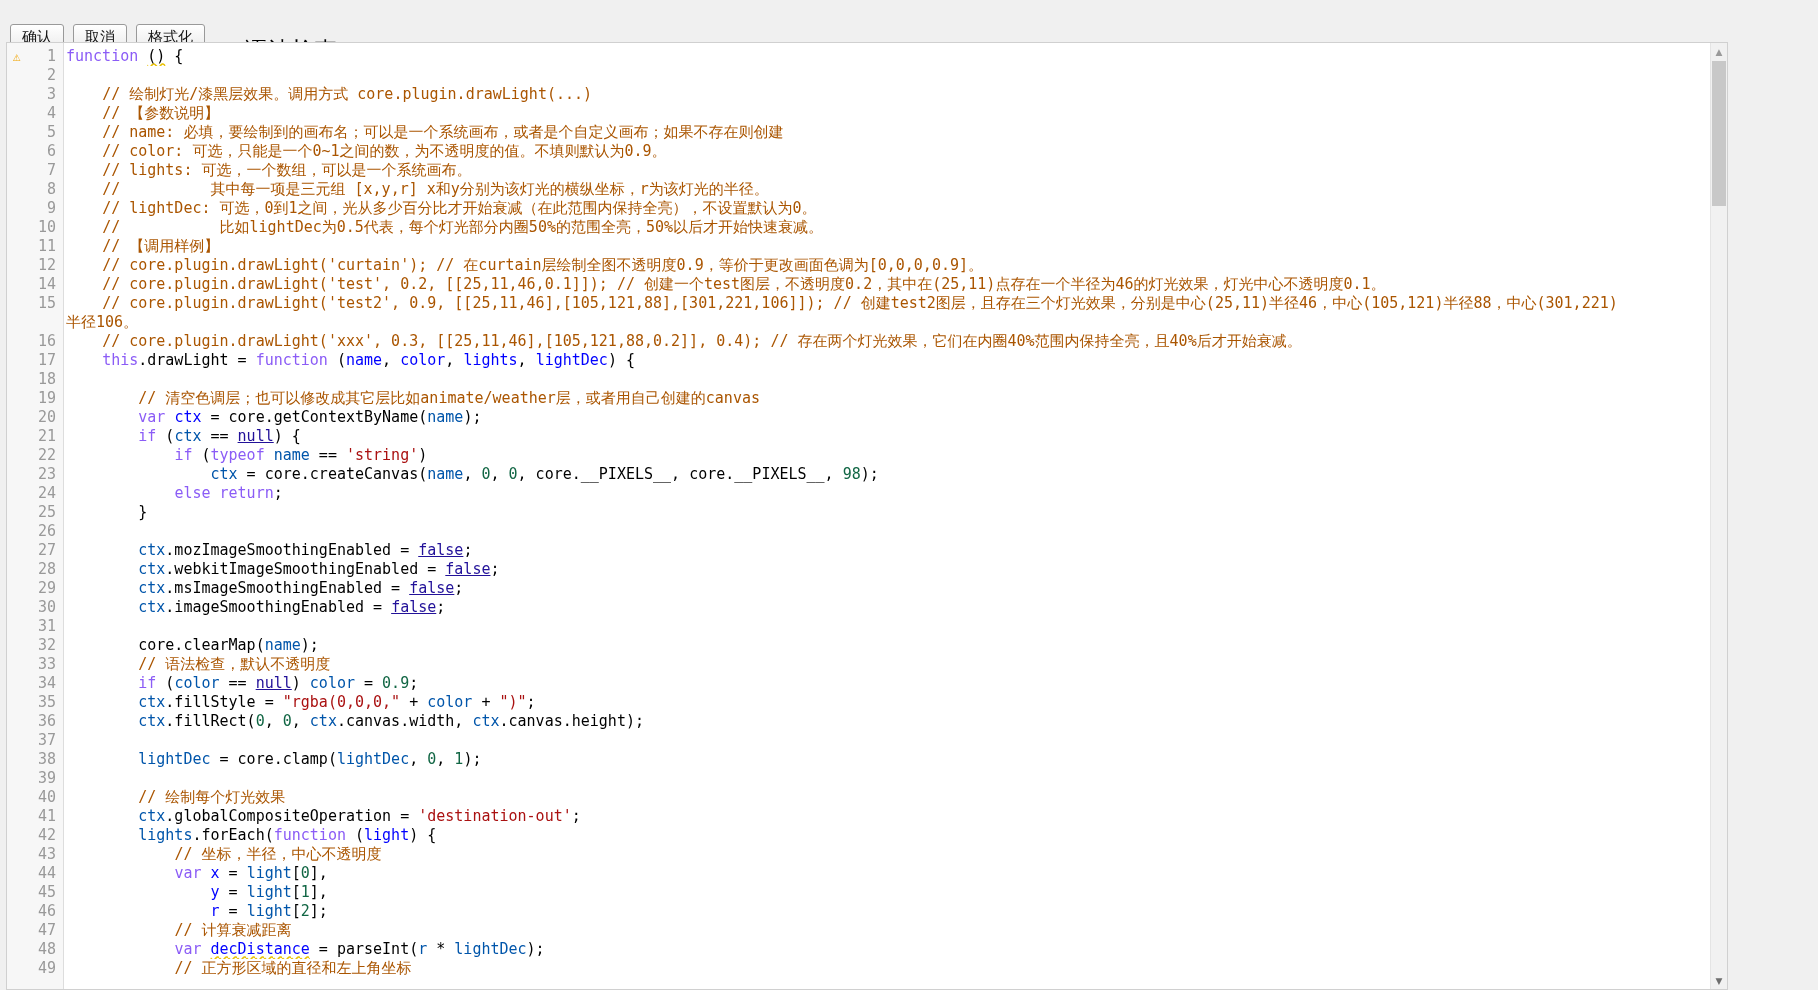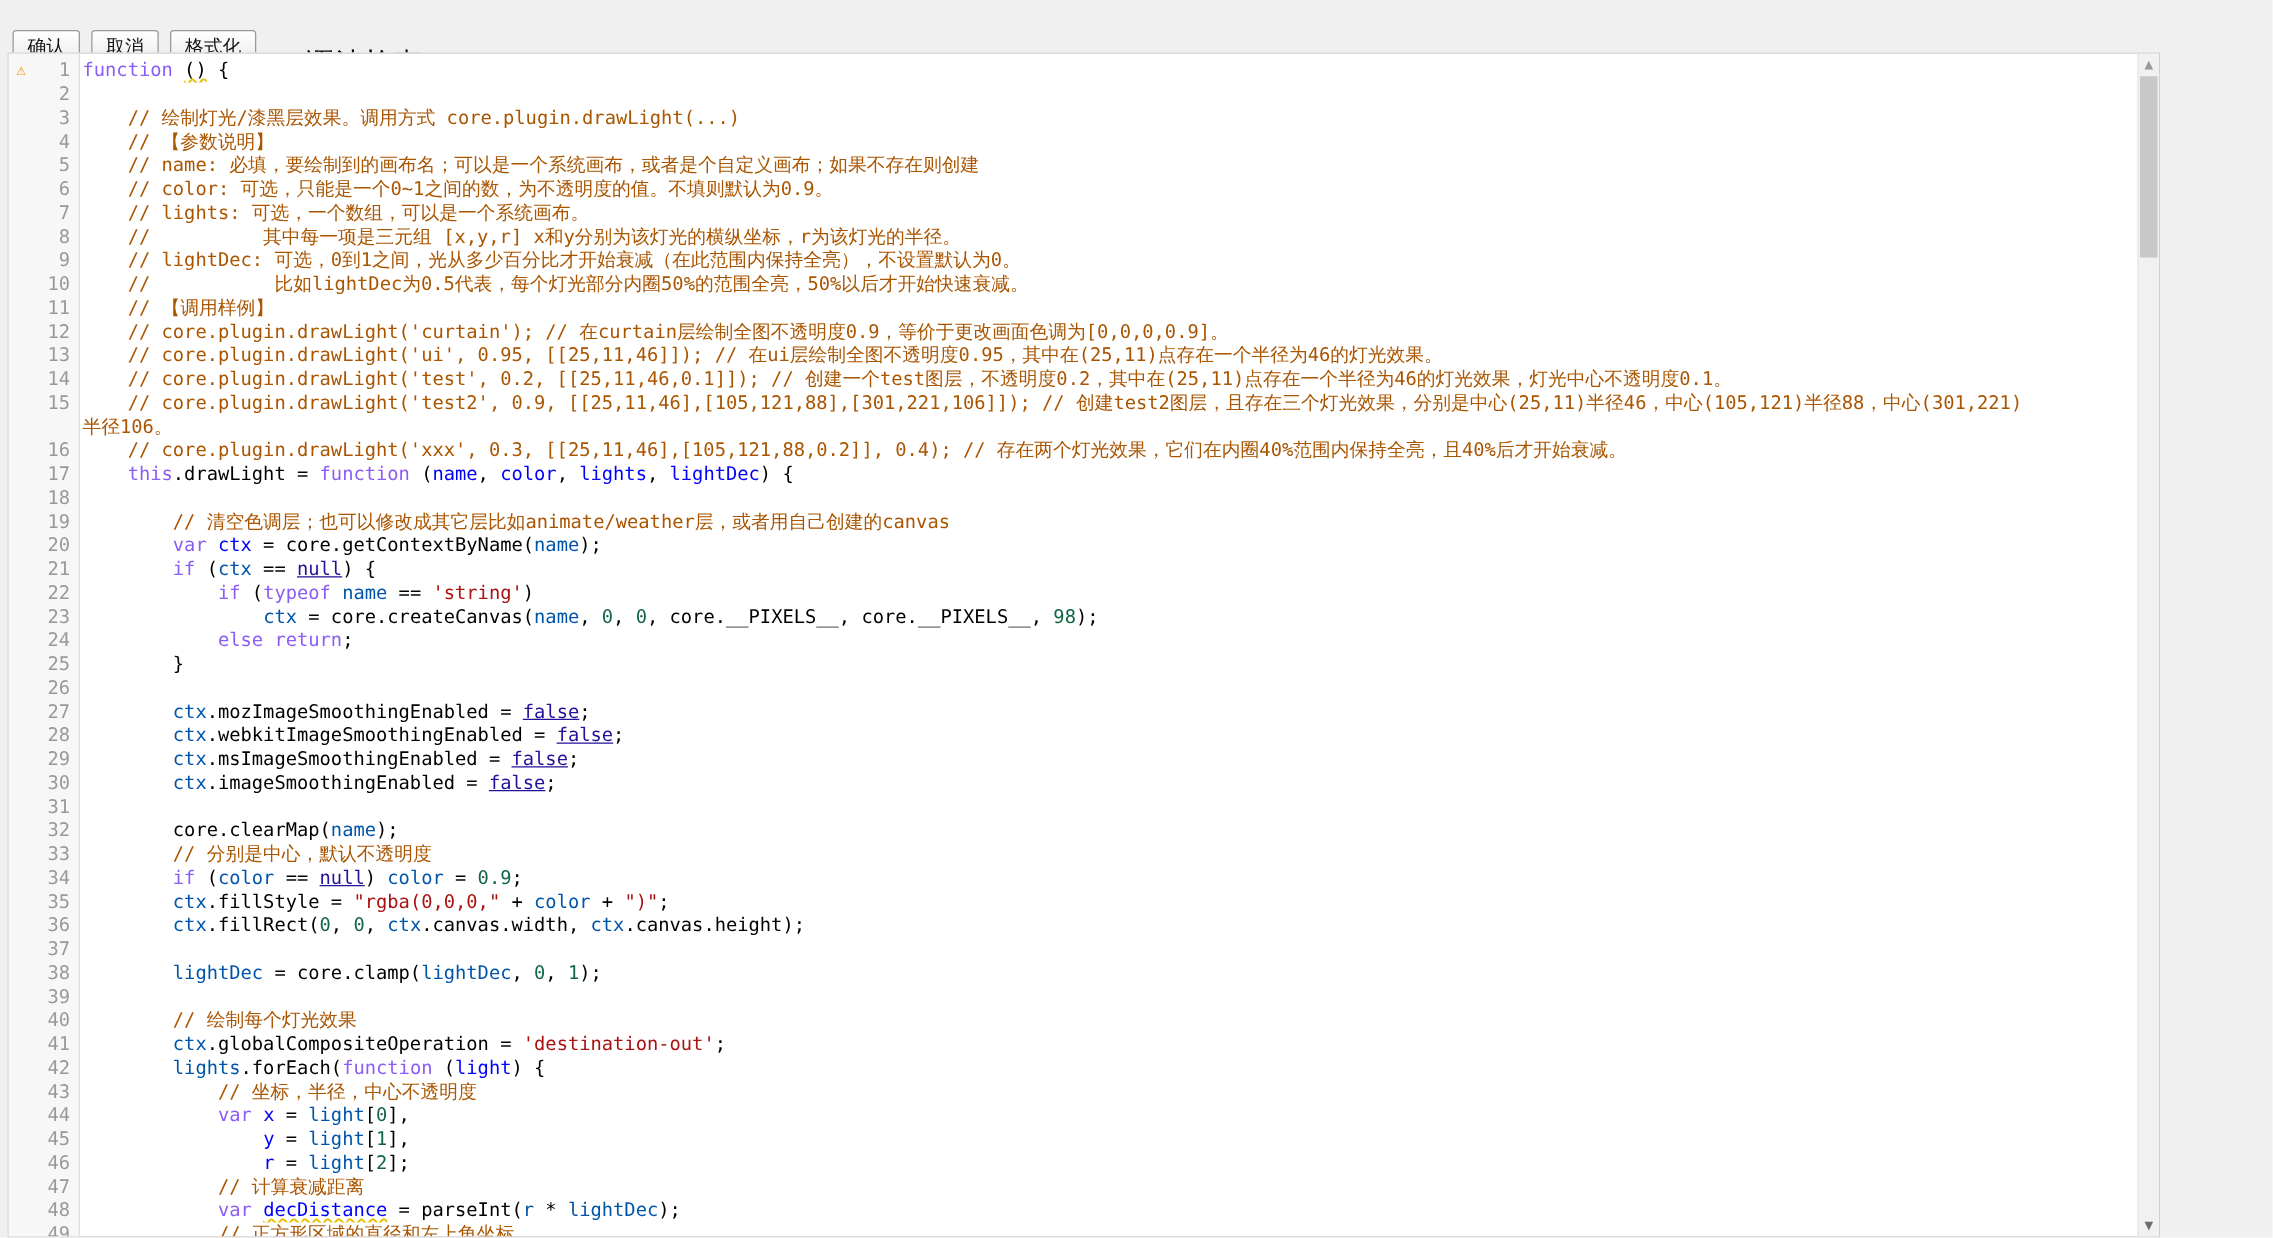--- a/index.html
+++ b/index.html
@@ -117,25 +117,20 @@
         <span class="g-num">11</span>
         <span class="code"><span class="txt">    </span><span class="cmt">// 【调用样例】</span></span>
       </div>
       <div class="line">
         <span class="g-mark"></span>
         <span class="g-num">12</span>
         <span class="code"><span class="txt">    </span><span class="cmt">// core.plugin.drawLight('curtain'); // 在curtain层绘制全图不透明度0.9，等价于更改画面色调为[0,0,0,0.9]。</span></span>
       </div>
       <div class="line">
         <span class="g-mark"></span>
-        <span class="g-num">13</span>
-        <span class="code"><span class="txt">    </span><span class="cmt">// core.plugin.drawLight('ui', 0.95, [[25,11,46]]); // 在ui层绘制全图不透明度0.95，其中在(25,11)点存在一个半径为46的灯光效果。</span></span>
-      </div>
-      <div class="line">
-        <span class="g-mark"></span>
         <span class="g-num">14</span>
         <span class="code"><span class="txt">    </span><span class="cmt">// core.plugin.drawLight('test', 0.2, [[25,11,46,0.1]]); // 创建一个test图层，不透明度0.2，其中在(25,11)点存在一个半径为46的灯光效果，灯光中心不透明度0.1。</span></span>
       </div>
       <div class="line">
         <span class="g-mark"></span>
         <span class="g-num">15</span>
         <span class="code"><span class="txt">    </span><span class="cmt">// core.plugin.drawLight('test2', 0.9, [[25,11,46],[105,121,88],[301,221,106]]); // 创建test2图层，且存在三个灯光效果，分别是中心(25,11)半径46，中心(105,121)半径88，中心(301,221)</span></span>
       </div>
       <div class="line">
         <span class="g-mark"></span>
@@ -223,21 +218,21 @@
         <span class="code"></span>
       </div>
       <div class="line">
         <span class="g-mark"></span>
         <span class="g-num">32</span>
         <span class="code"><span class="txt">        core.clearMap(</span><span class="v2">name</span><span class="txt">);</span></span>
       </div>
       <div class="line">
         <span class="g-mark"></span>
         <span class="g-num">33</span>
-        <span class="code"><span class="txt">        </span><span class="cmt">// 分别是中心，默认不透明度</span></span>
+        <span class="code"><span class="txt">        </span><span class="cmt">// 语法检查，默认不透明度</span></span>
       </div>
       <div class="line">
         <span class="g-mark"></span>
         <span class="g-num">34</span>
         <span class="code"><span class="txt">        </span><span class="kw">if</span><span class="txt"> (</span><span class="v2">color</span><span class="txt"> == </span><span class="atom">null</span><span class="txt">) </span><span class="v2">color</span><span class="txt"> = </span><span class="num">0.9</span><span class="txt">;</span></span>
       </div>
       <div class="line">
         <span class="g-mark"></span>
         <span class="g-num">35</span>
         <span class="code"><span class="txt">        </span><span class="v2">ctx</span><span class="txt">.fillStyle = </span><span class="str">"rgba(0,0,0,"</span><span class="txt"> + </span><span class="v2">color</span><span class="txt"> + </span><span class="str">")"</span><span class="txt">;</span></span>

